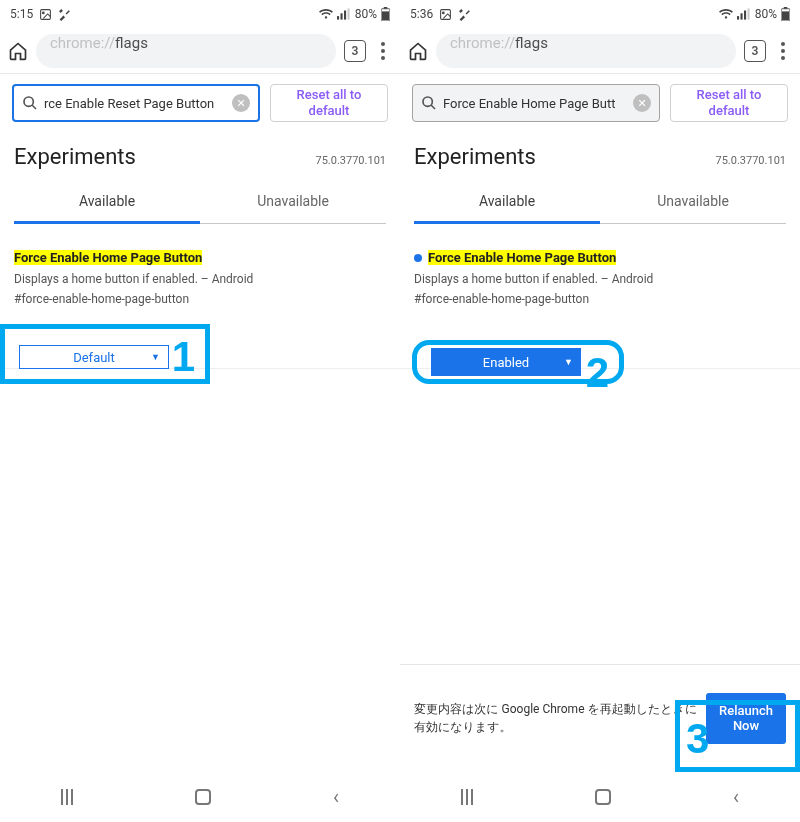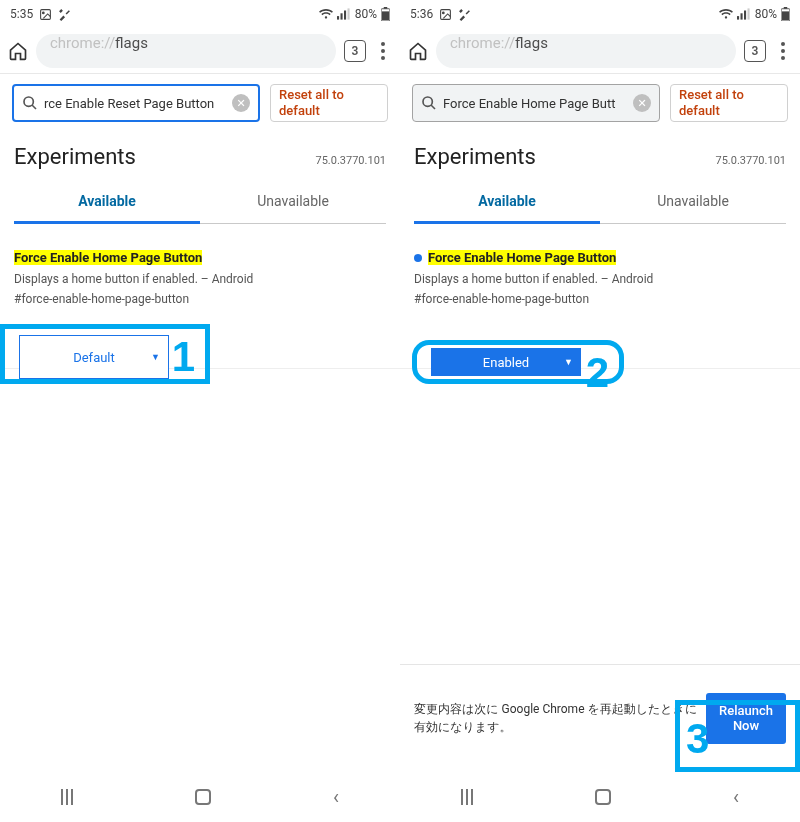--- a/index.html
+++ b/index.html
@@ -19,42 +19,42 @@
   .tab-count { width: 22px; height: 22px; border: 1.6px solid #555; border-radius: 4px; display: flex; align-items: center; justify-content: center; font-size: 12px; font-weight: 600; color: #555; }
   .dots { width: 18px; display: flex; flex-direction: column; align-items: center; gap: 3px; }
   .dots span { width: 4px; height: 4px; background: #555; border-radius: 50%; }
 
   .search-row { display: flex; gap: 10px; padding: 10px 12px; align-items: stretch; }
   .search-box { flex: 1; border: 1px solid #d0d0d0; border-radius: 4px; height: 38px; display: flex; align-items: center; padding: 0 8px 0 8px; gap: 6px; background: #fff; }
   .search-box.active { border: 2px solid #1a73e8; }
   .search-box.inactive { background: #f1f3f4; border: 1px solid #a3a3a3; }
   .search-text { flex: 1; font-size: 13px; color: #333; white-space: nowrap; overflow: hidden; }
   .clear-circle { width: 18px; height: 18px; background: #bfbfbf; border-radius: 50%; display: flex; align-items: center; justify-content: center; color: #fff; font-size: 11px; flex-shrink: 0; }
-  .reset-btn { width: 118px; border: 1px solid #d0d0d0; border-radius: 4px; display: flex; align-items: center; justify-content: center; font-size: 13px; color: #c2410c; text-align: left; line-height: 1.2; font-weight: 500; padding: 0 8px; }
+  .reset-btn { width: 118px; border: 1px solid #d0d0d0; border-radius: 4px; display: flex; align-items: center; justify-content: center; font-size: 13px; color: #8b5cf6; text-align: center; line-height: 1.2; font-weight: 500; padding: 0 8px; }
 
   .exp-header { display: flex; justify-content: space-between; align-items: baseline; padding: 12px 14px 10px; }
   .exp-title { font-size: 22px; font-weight: 400; color: #222; }
   .version { font-size: 11px; color: #666; }
 
   .tabs { display: flex; margin: 0 14px; border-bottom: 1px solid #c9c9c9; }
   .tab { flex: 1; text-align: center; padding: 14px 0; font-size: 14px; color: #666; position: relative; }
-  .tab.active { color: #0369a1; font-weight: bold; }
+  .tab.active { color: #404040; }
   .tab.active::after { content: ""; position: absolute; left: 0; right: 0; bottom: -1px; height: 3px; background: #1a73e8; }
 
   .flag-block { padding: 26px 14px 10px; }
   .flag-title-row { display: flex; align-items: center; gap: 6px; }
   .blue-dot { width: 8px; height: 8px; background: #1a73e8; border-radius: 50%; flex-shrink: 0; }
   .flag-title { background: #ffff00; font-size: 13px; font-weight: 700; color: #222; display: inline-block; }
   .flag-desc { font-size: 12px; color: #555; margin-top: 6px; line-height: 1.4; }
   .flag-hash { font-size: 12px; color: #555; margin-top: 4px; }
 
   .highlight-box { border: 5px solid #00a9ef; position: absolute; display: flex; align-items: center; }
   .callout-num { font-family: Arial, sans-serif; font-size: 42px; font-weight: 700; color: #00a9ef; position: absolute; }
 
-  .select-default { border: 1px solid #1a73e8; height: 44px; width: 150px; display: flex; align-items: center; justify-content: center; color: #1a73e8; font-size: 13px; position: relative; margin-left: 6px; background: #fff; margin-top: 6px; }
+  .select-default { border: 1px solid #1a73e8; height: 24px; width: 150px; display: flex; align-items: center; justify-content: center; color: #1a73e8; font-size: 13px; position: relative; margin-left: 6px; background: #fff; margin-top: 6px; }
   .select-default .caret { position: absolute; right: 8px; font-size: 9px; }
 
   .select-enabled { background: #1a73e8; height: 28px; width: 150px; display: flex; align-items: center; justify-content: center; color: #fff; font-size: 13px; position: relative; margin-left: 6px; }
   .select-enabled .caret { position: absolute; right: 8px; font-size: 9px; color: #fff; }
 
   .flag-row-divider { border-bottom: 1px solid #eee; margin-top: 52px; }
 
   .relaunch-bar { position: absolute; left: 0; right: 0; bottom: 50px; background: #fff; border-top: 1px solid #e5e5e5; padding: 28px 14px; display: flex; align-items: center; }
   .relaunch-msg { flex: 1; font-size: 12px; color: #333; line-height: 1.5; }
   .relaunch-btn { background: #1a73e8; color: #fff; font-size: 13px; font-weight: 500; padding: 10px 10px; border-radius: 3px; text-align: center; line-height: 1.2; width: 80px; }
@@ -66,21 +66,21 @@
   .nav-back-ic { font-size: 20px; color: #777; }
 </style>
 </head>
 <body>
 
 <div class="container">
 
   <div class="panel">
     <div class="status-bar">
       <div class="status-left">
-        <span>5:35</span>
+        <span>5:15</span>
         <svg width="13" height="13" viewBox="0 0 24 24" fill="none" stroke="#444" stroke-width="2">
             <rect x="3" y="3" width="18" height="18" rx="2"></rect>
             <circle cx="8" cy="9" r="1.5" fill="#444"></circle>
             <path d="M21 16l-5-5-8 8"></path>
           </svg>
         <svg width="13" height="13" viewBox="0 0 24 24" fill="#444">
             <path d="M3 21l7-7 3 3-7 7zM14 10l6-6 2 2-6 6zM2 6l4-4 3 3-4 4z"></path>
           </svg>
       </div>
       <div class="status-right">

